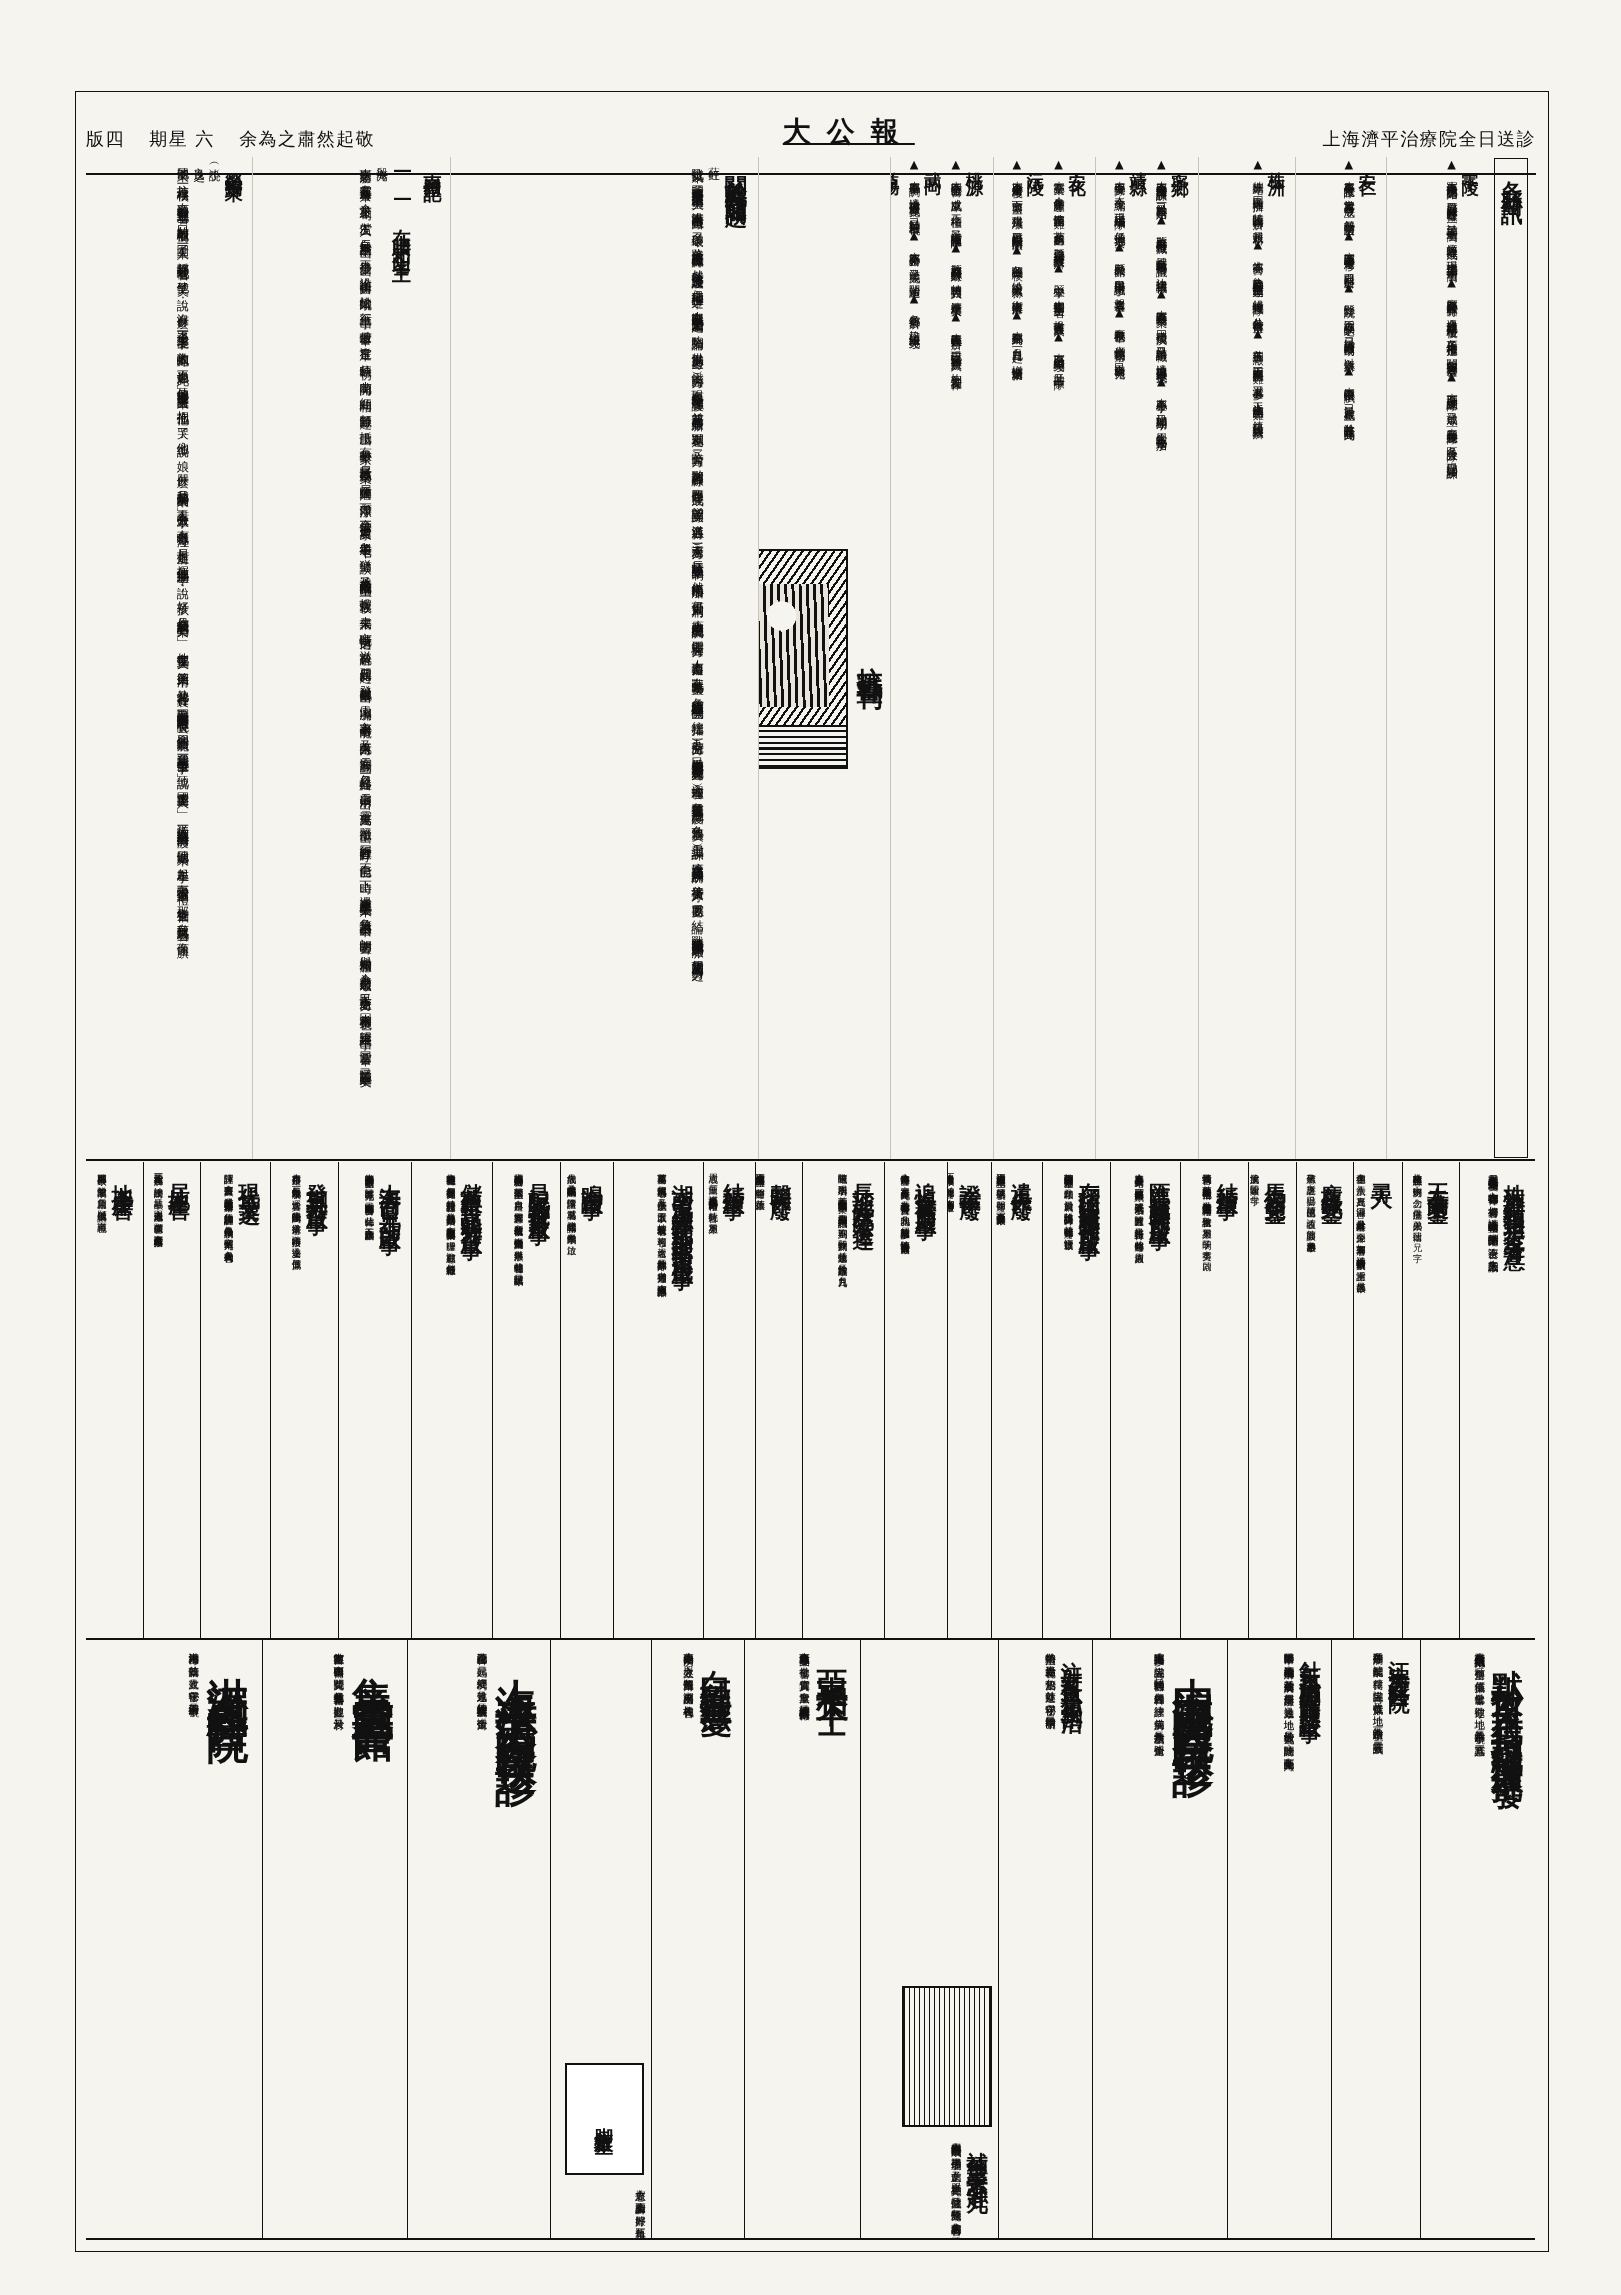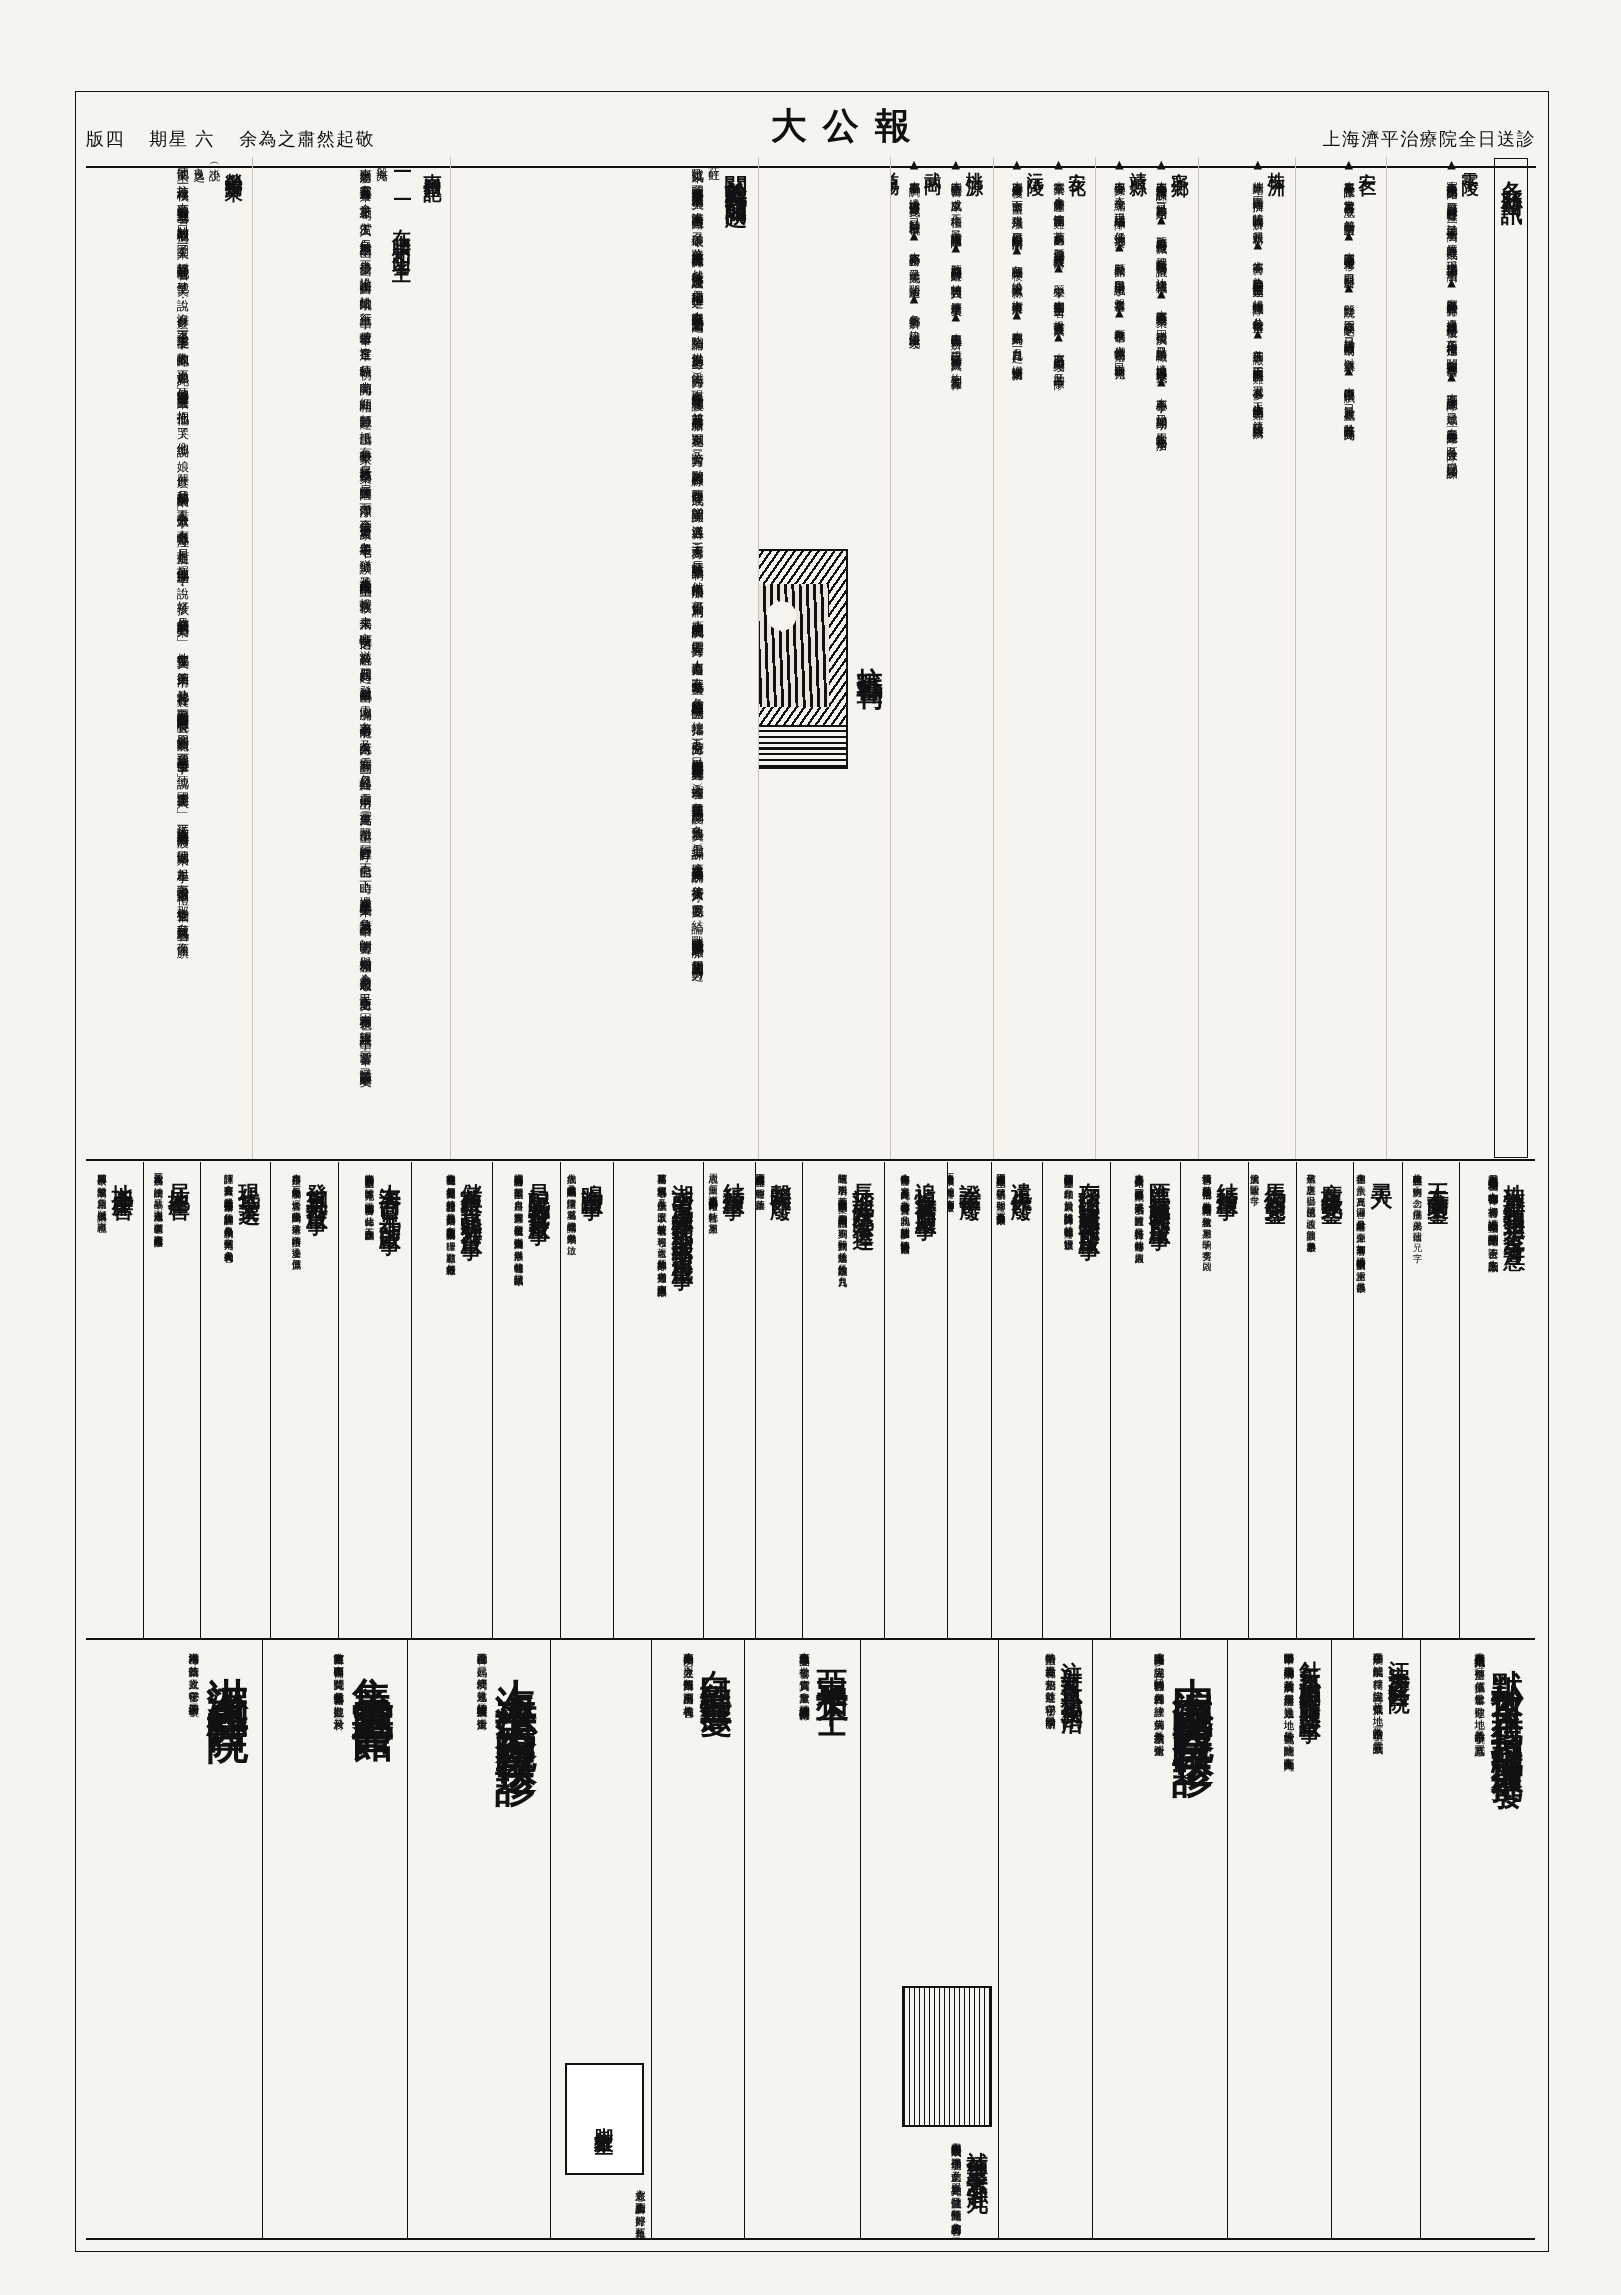--- a/index.html
+++ b/index.html
@@ -18,26 +18,27 @@
   }
   
   .masthead{
     position:absolute;
     left:86px; top:101px; right:86px;
     height:50px;
     display:flex;
     align-items:flex-end;
     justify-content:space-between;
     border-bottom:2.2px solid #111;
-    padding-bottom:15px;
+    padding-bottom:22px;
   }
   .mh-left{display:flex;align-items:flex-end;gap:24.5px;font-size:18px;letter-spacing:1.4px;}
   .mh-title{
-    font-size:36px;font-weight:bold;letter-spacing:16px;
+    font-size:28px;font-weight:bold;letter-spacing:16px;
     font-family:"DejaVu Serif","Liberation Serif",serif;
+    text-decoration:underline;
   }
   .mh-right{font-size:18px;letter-spacing:1.4px;}
   
   .body-zone{
     position:absolute;
     left:86px; top:157px;
     width:1449px; height:1002px;
     border-bottom:2.2px solid #111;
     display:flex;
     flex-direction:row-reverse;

